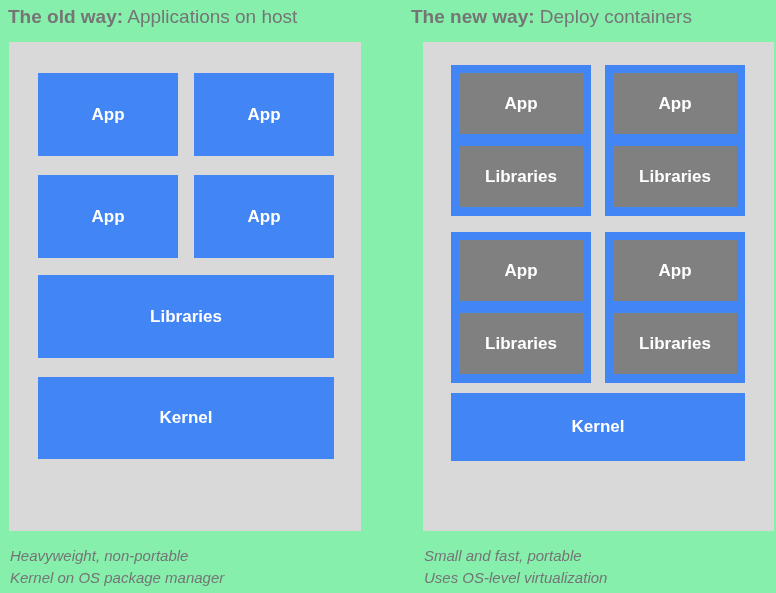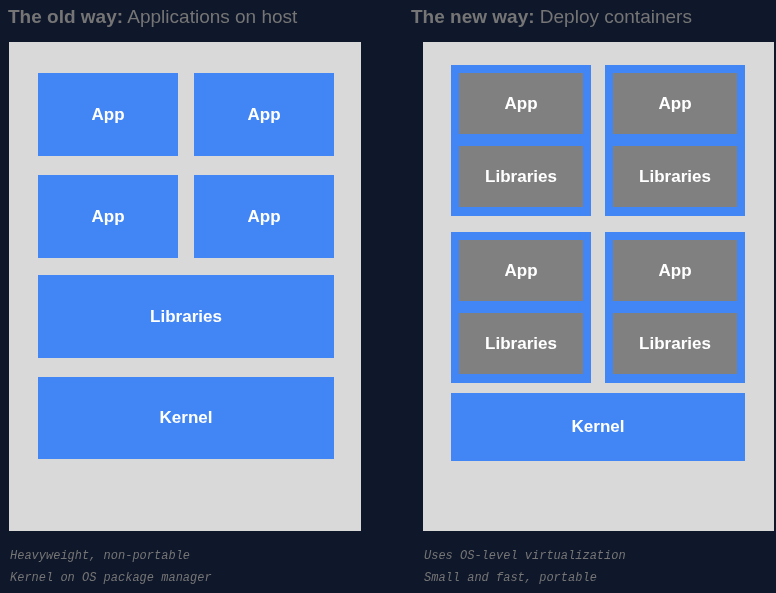--- a/index.html
+++ b/index.html
@@ -8,21 +8,21 @@
     --inner-gray: #808080;
     --text-gray: #757575;
     --label-text: #ffffff;
   }
   * { margin: 0; padding: 0; box-sizing: border-box; }
   html, body { background: #ffffff; }
   body {
     font-family: "Liberation Sans", "DejaVu Sans", sans-serif;
     width: 776px; height: 593px; overflow: hidden;
   }
-  .stage { position: relative; width: 776px; height: 593px; background: #0f172a; }
+  .stage { position: relative; width: 776px; height: 593px; background: #86efac; }
 
   .title {
     position: absolute; top: 4px;
     font-size: 19px; line-height: 26px;
     color: var(--text-gray);
     white-space: nowrap;
   }
   .title .bold { font-weight: 700; }
   .title-left  { left: 8px; }
   .title-right { left: 411px; }
@@ -54,24 +54,23 @@
     width: 140px; height: 151px;
     background: var(--accent-blue);
     padding: 8px 8px 9px;
     display: flex; flex-direction: column; row-gap: 12px;
   }
   .container-box .box { height: 61px; }
   .kernel-bar-right { margin-top: 10px; height: 68px; }
 
   .caption {
     position: absolute; top: 545px;
-    font-style: italic; font-size: 12px; line-height: 22px;
+    font-style: italic; font-size: 15px; line-height: 22px;
     color: var(--text-gray);
     white-space: nowrap;
-    font-family: Liberation Mono, monospace;
   }
   .caption-left  { left: 10px; }
   .caption-right { left: 424px; }
 </style>
 </head>
 <body>
 
 <div class="stage">
 
   <div class="title title-left">
@@ -116,17 +115,17 @@
       </div>
     </div>
     <div class="box blue kernel-bar-right">Kernel</div>
   </div>
 
   <div class="caption caption-left">
     <div>Heavyweight, non-portable</div>
     <div>Kernel on OS package manager</div>
   </div>
   <div class="caption caption-right">
+    <div>Small and fast, portable</div>
     <div>Uses OS-level virtualization</div>
-    <div>Small and fast, portable</div>
   </div>
 
 </div>
 
 </body></html>

